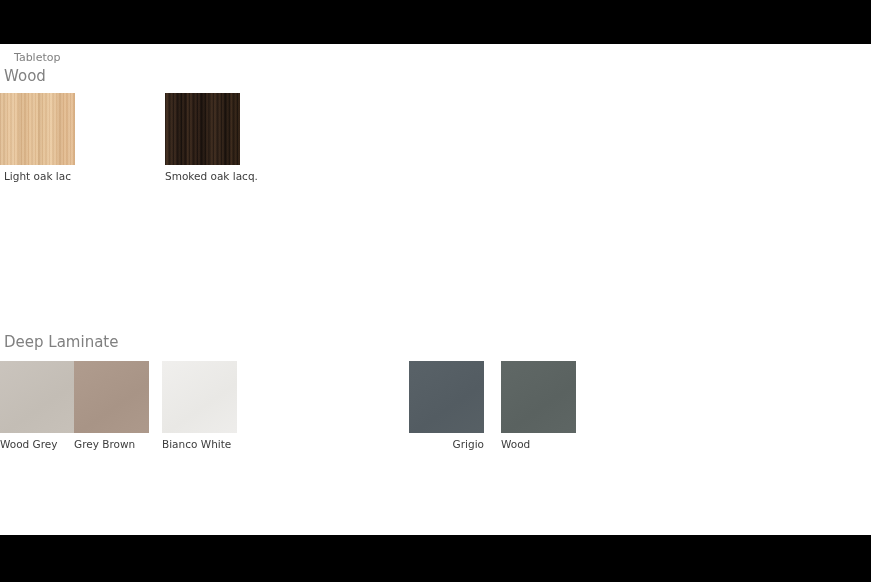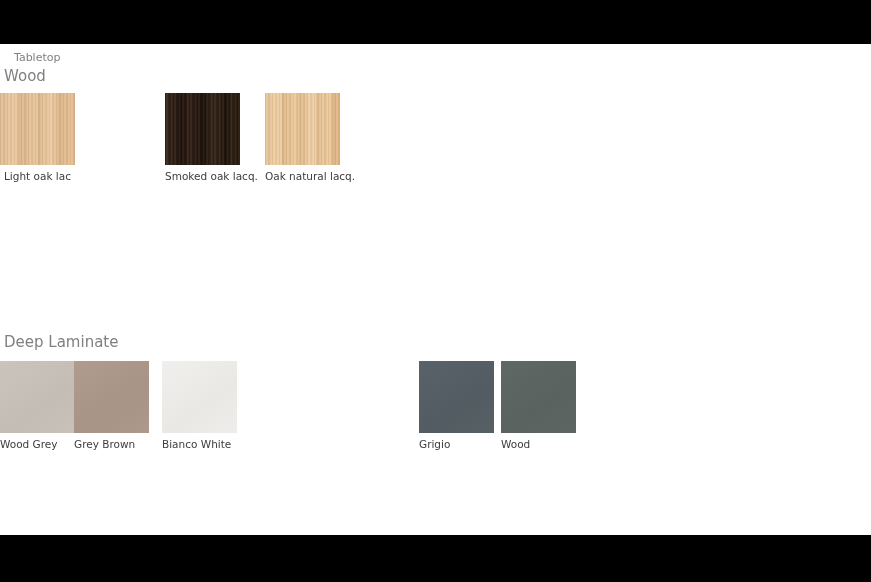--- a/index.html
+++ b/index.html
@@ -130,44 +130,40 @@
     <div class="section-title">Wood</div>
     <div class="swatch-row" style="margin-top:7px;">
       <div class="swatch-cell" style="left:0px;text-align:center;">
         <span class="swatch-chip grain-light-oak"></span>
         <span class="swatch-label">Light oak lac</span>
       </div>
       <div class="swatch-cell" style="left:165px;">
         <span class="swatch-chip grain-smoked-oak"></span>
         <span class="swatch-label">Smoked oak lacq.</span>
       </div>
-      <div class="swatch-cell" style="left:265px;">
-        <span class="swatch-chip grain-oak-natural"></span>
-        <span class="swatch-label">Oak natural lacq.</span>
-      </div>
     </div>
   </div>
 
 
   <div style="position:absolute; left:0; top:288px; width:871px;">
     <div class="section-title">Deep Laminate</div>
     <div class="swatch-row" style="margin-top:9px;">
       <div class="swatch-cell" style="left:0px;">
         <span class="swatch-chip" style="background-color:#c5bfb7; background-image:linear-gradient(145deg,#cac4bd 0%,#c3bdb5 60%,#c7c1b9 100%);"></span>
         <span class="swatch-label">Wood Grey</span>
       </div>
       <div class="swatch-cell" style="left:74px;">
         <span class="swatch-chip" style="background-color:#ab9789; background-image:linear-gradient(145deg,#b09c8e 0%,#a89486 60%,#ad998b 100%);"></span>
         <span class="swatch-label">Grey Brown</span>
       </div>
       <div class="swatch-cell" style="left:162px;">
         <span class="swatch-chip" style="background-color:#ecebe9; background-image:linear-gradient(145deg,#f0efed 0%,#e9e8e5 60%,#eeedeb 100%);"></span>
         <span class="swatch-label">Bianco White</span>
       </div>
-      <div class="swatch-cell" style="left:419px;">
+      <div class="swatch-cell" style="left:409px;text-align:right;">
         <span class="swatch-chip" style="background-color:#555e64; background-image:linear-gradient(145deg,#596268 0%,#535c62 60%,#576065 100%);"></span>
         <span class="swatch-label">Grigio</span>
       </div>
       <div class="swatch-cell" style="left:501px;">
         <span class="swatch-chip" style="background-color:#5c6462; background-image:linear-gradient(145deg,#606866 0%,#5a6260 60%,#5e6664 100%);"></span>
         <span class="swatch-label">Wood</span>
       </div>
     </div>
   </div>
 

